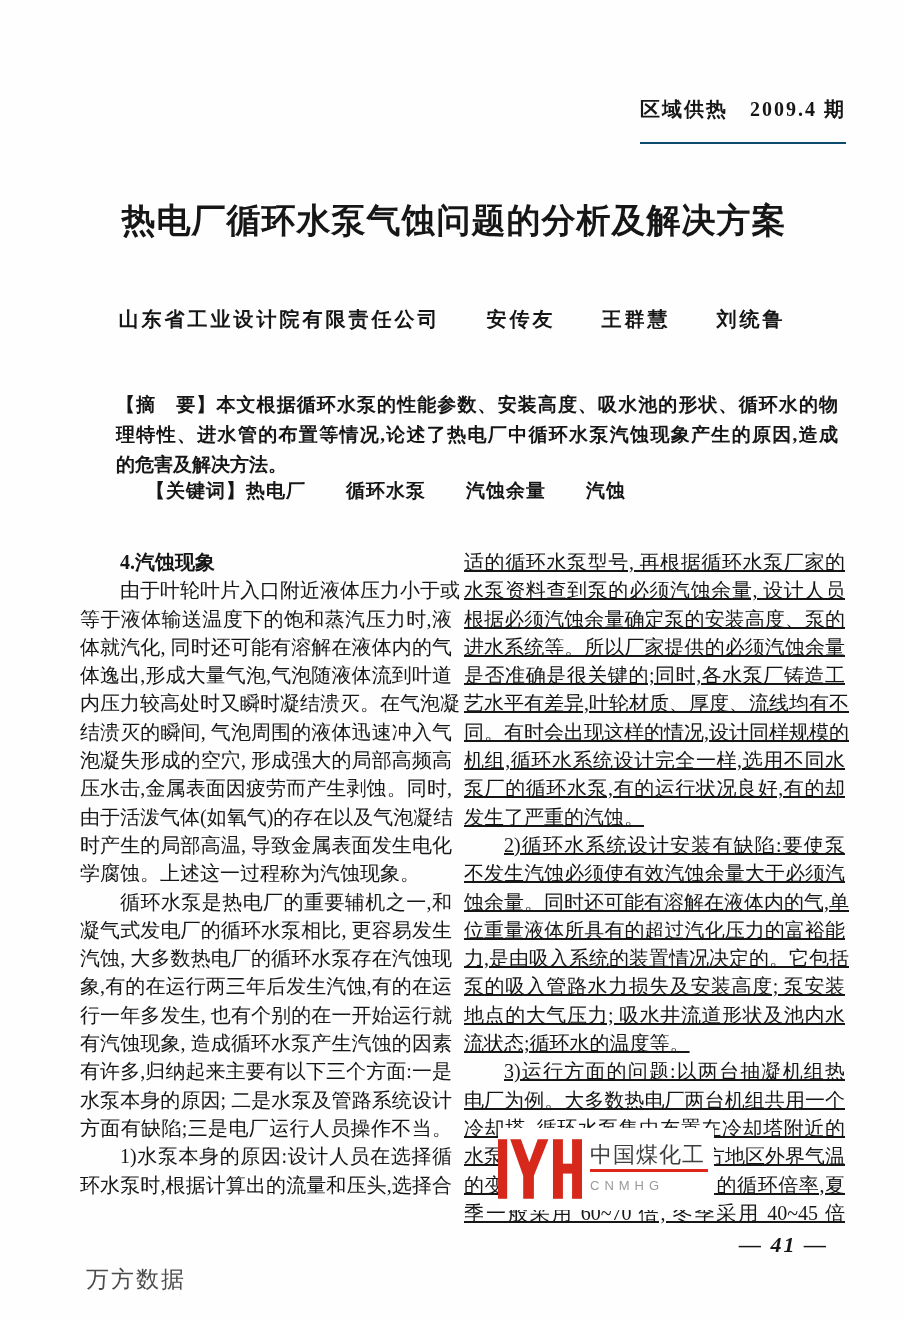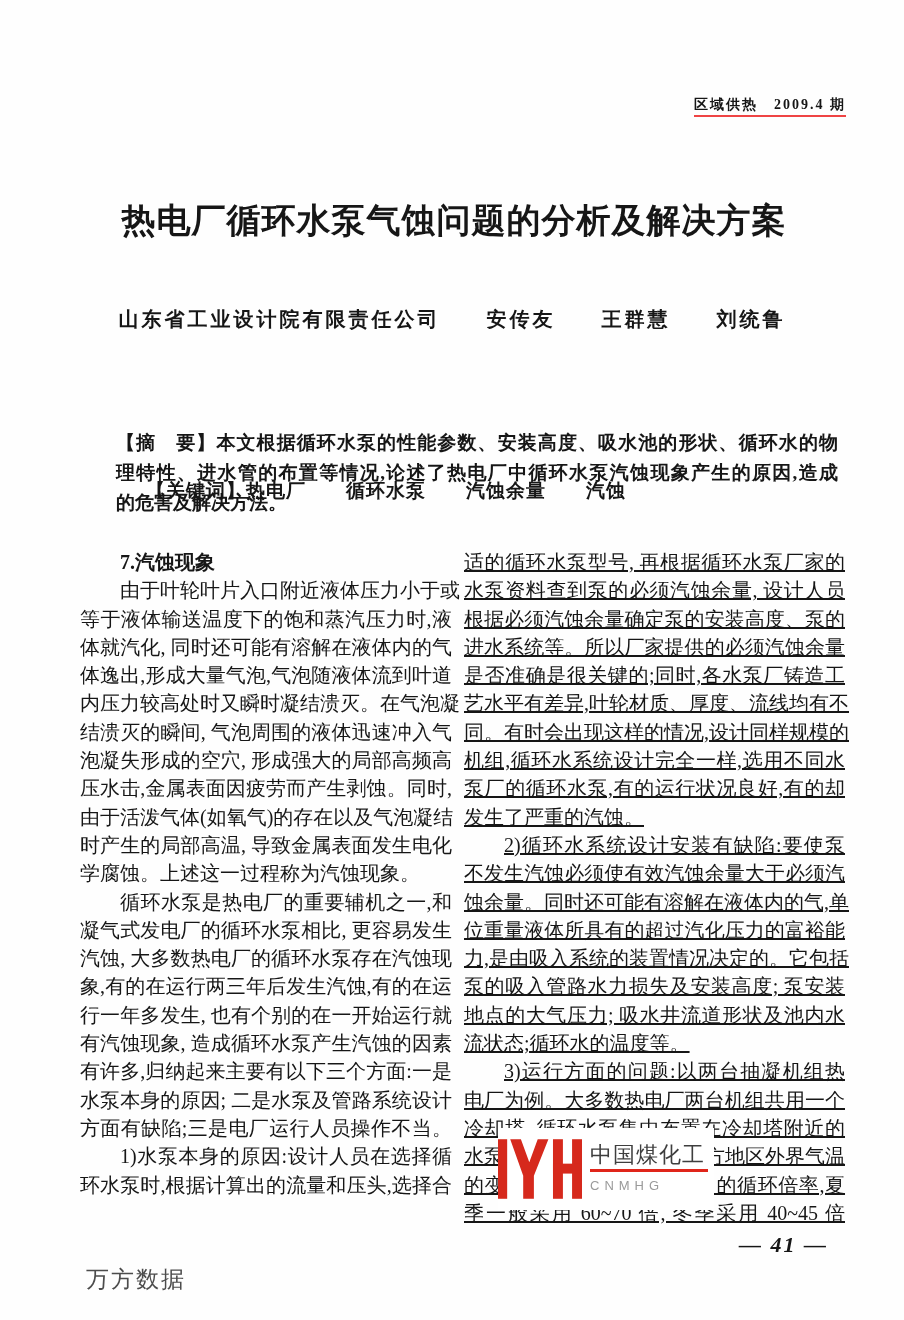--- a/index.html
+++ b/index.html
@@ -11,25 +11,25 @@
     background: #fefefe;
     overflow: hidden;
     font-family: "Liberation Serif", "DejaVu Serif", serif;
     color: #161616;
   }
   
   #journal-header {
     position: absolute;
     top: 96px;
     right: 58px;
-    font-size: 14px;
+    font-size: 20px;
     font-weight: 700;
     letter-spacing: 2px;
-    border-bottom: 2px solid #ef4444;
-    padding-bottom: 1px;
+    border-bottom: 2px solid #0c4a6e;
+    padding-bottom: 19px;
   }
   
   #article-title {
     position: absolute;
     top: 198px;
     left: 2px;
     width: 100%;
     text-align: center;
     font-size: 34px;
     font-weight: 700;
@@ -48,21 +48,20 @@
     letter-spacing: 3px;
   }
   
   #abstract-block {
     position: absolute;
     left: 116px;
     top: 390px;
     width: 722px;
     font-size: 19px;
     font-weight: 700;
-    margin-top: 38px;
   }
   #abstract-block .line { height: 30px; line-height: 30px; font-size: 19px; }
   #keywords-line {
     position: absolute;
     left: 118px;
     top: 478px;
     width: 720px;
     font-size: 19px;
     font-weight: 700;
     letter-spacing: 1px;
@@ -152,21 +151,21 @@
 
   <div id="abstract-block">
       <div class="line indent-sm">【摘　要】本文根据循环水泵的性能参数、安装高度、吸水池的形状、循环水的物</div>
       <div class="line ">理特性、进水管的布置等情况,论述了热电厂中循环水泵汽蚀现象产生的原因,造成</div>
       <div class="line left">的危害及解决方法。</div>
     </div>
 
   <div id="keywords-line"><span class="kw-indent"></span><span>【关键词】热电厂　　循环水泵　　汽蚀余量　　汽蚀</span></div>
 
   <div id="col-left" class="column">
-      <div class="line indent bold left">7.汽蚀现象</div>
+      <div class="line indent bold left">4.汽蚀现象</div>
       <div class="line indent">由于叶轮叶片入口附近液体压力小于或</div>
       <div class="line ">等于液体输送温度下的饱和蒸汽压力时,液</div>
       <div class="line ">体就汽化, 同时还可能有溶解在液体内的气</div>
       <div class="line ">体逸出,形成大量气泡,气泡随液体流到叶道</div>
       <div class="line ">内压力较高处时又瞬时凝结溃灭。在气泡凝</div>
       <div class="line ">结溃灭的瞬间, 气泡周围的液体迅速冲入气</div>
       <div class="line ">泡凝失形成的空穴, 形成强大的局部高频高</div>
       <div class="line ">压水击,金属表面因疲劳而产生剥蚀。同时,</div>
       <div class="line ">由于活泼气体(如氧气)的存在以及气泡凝结</div>
       <div class="line ">时产生的局部高温, 导致金属表面发生电化</div>

